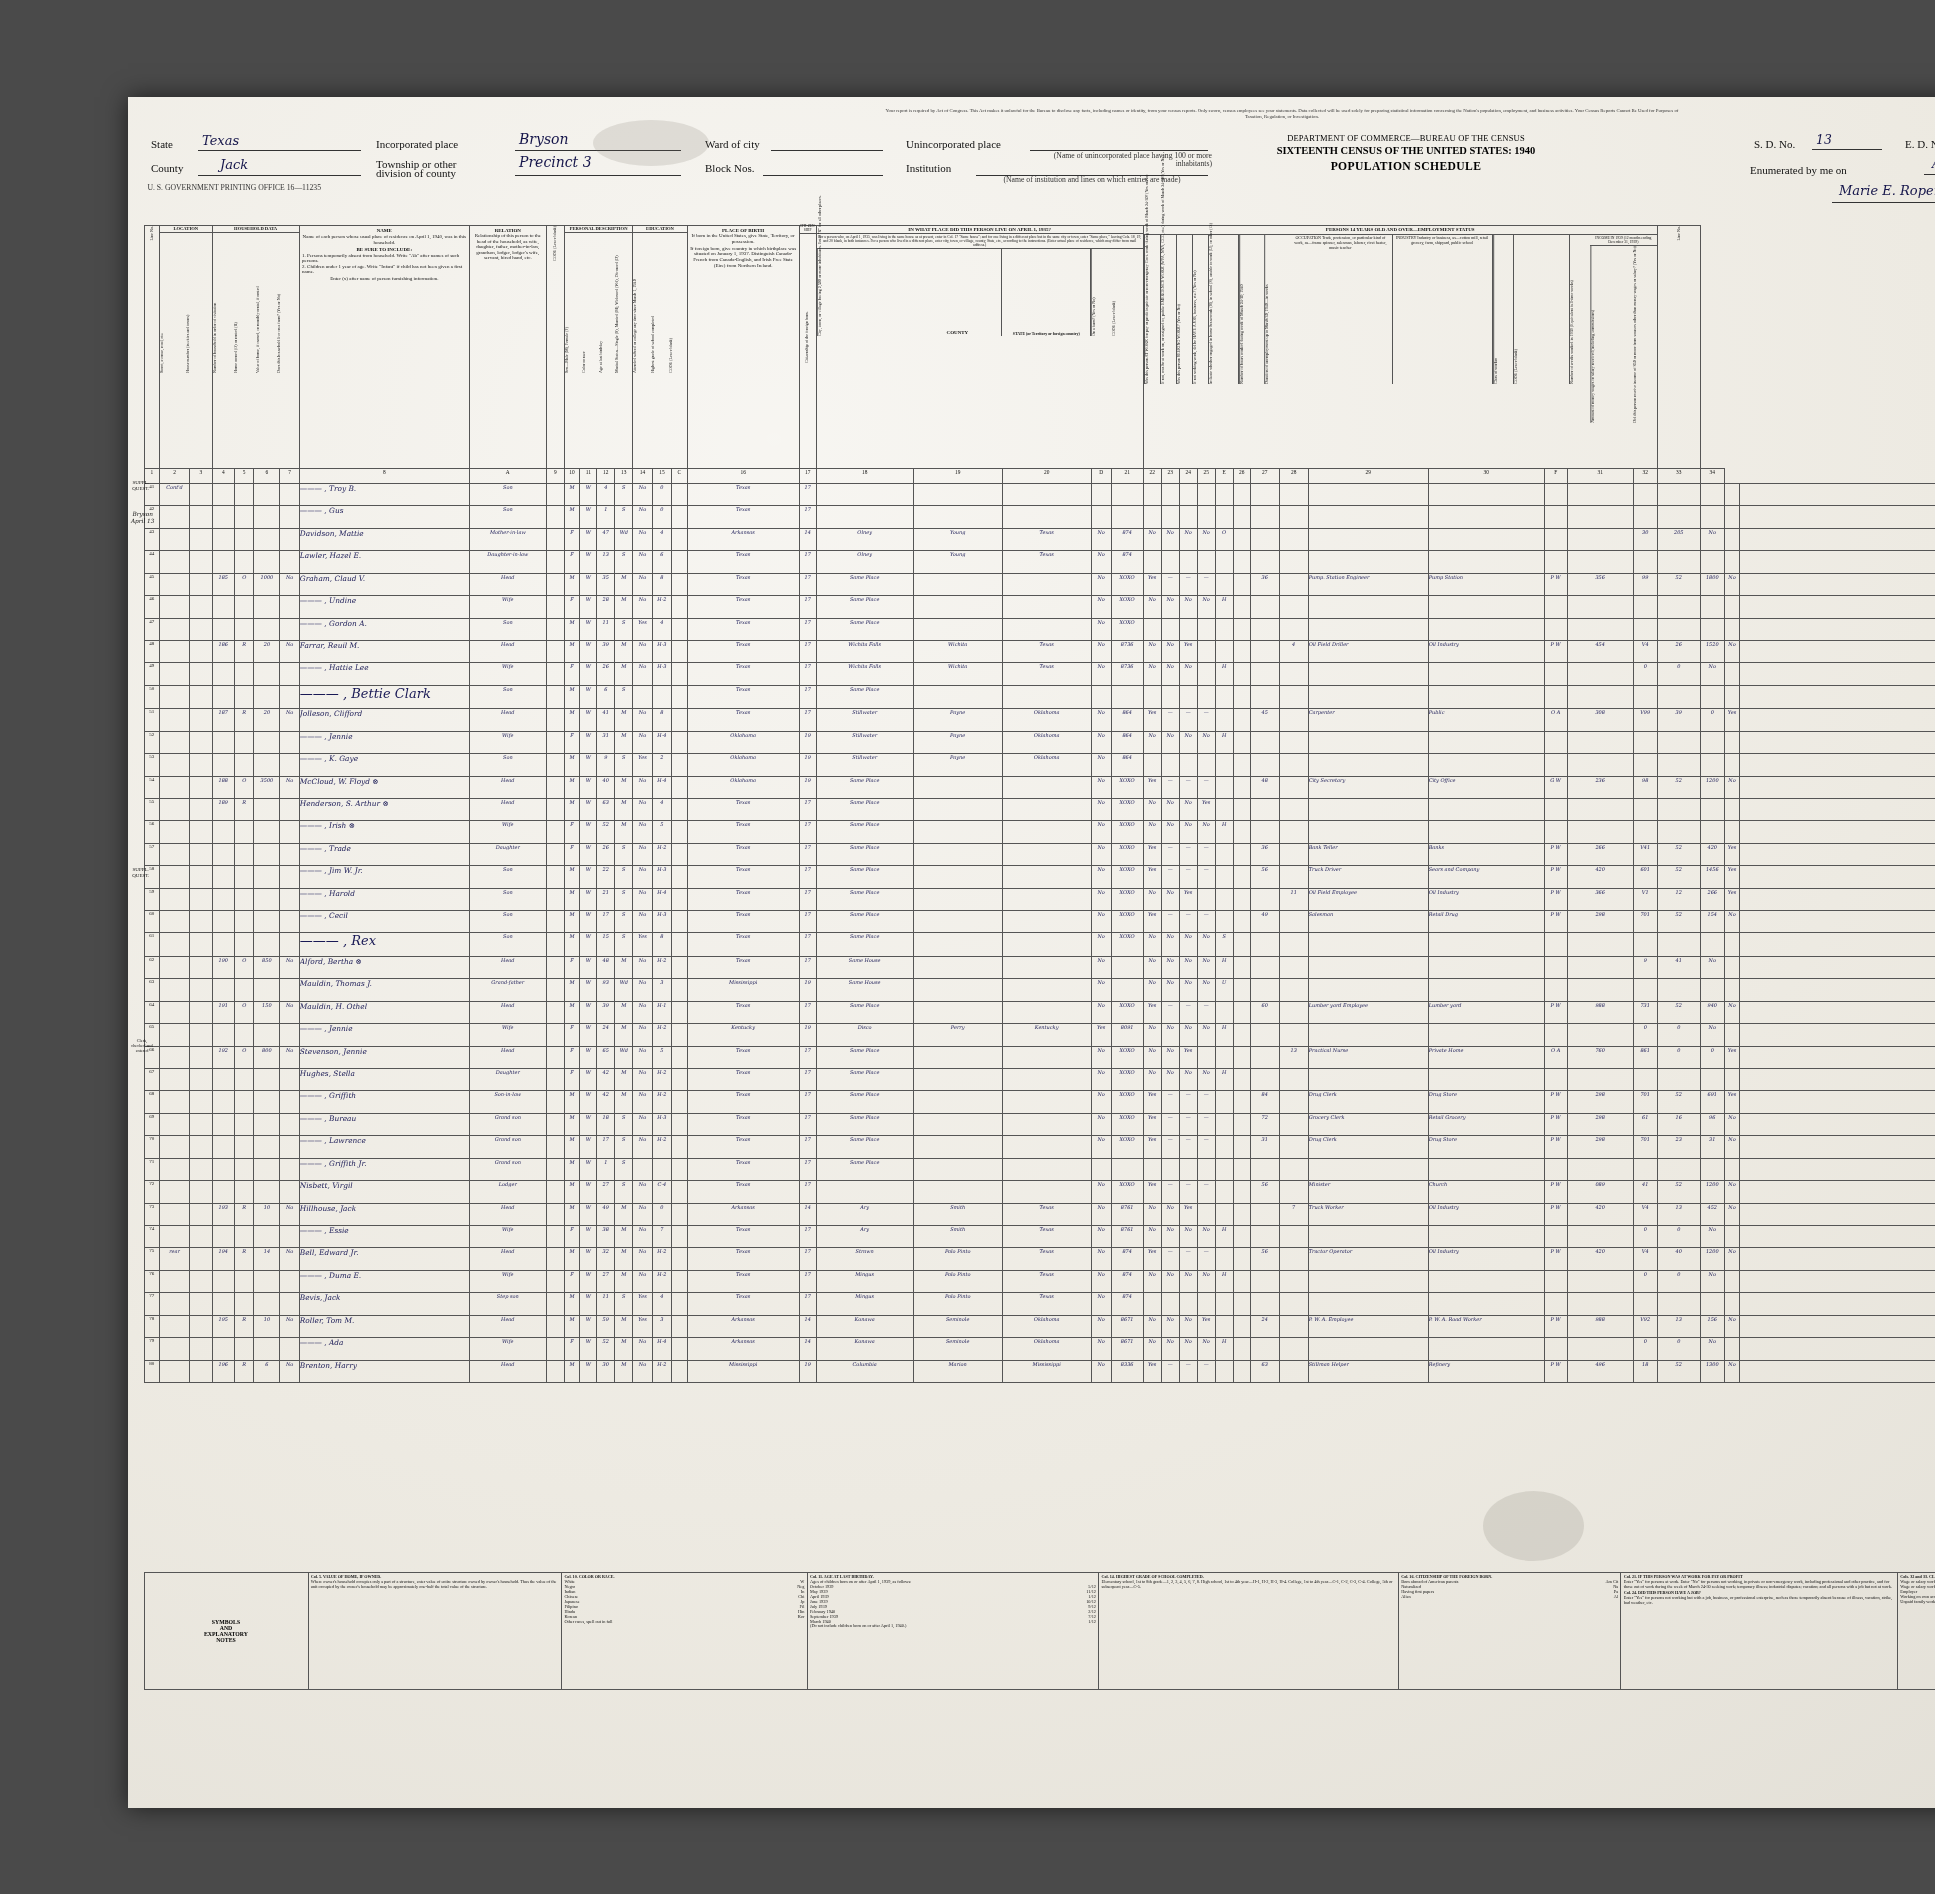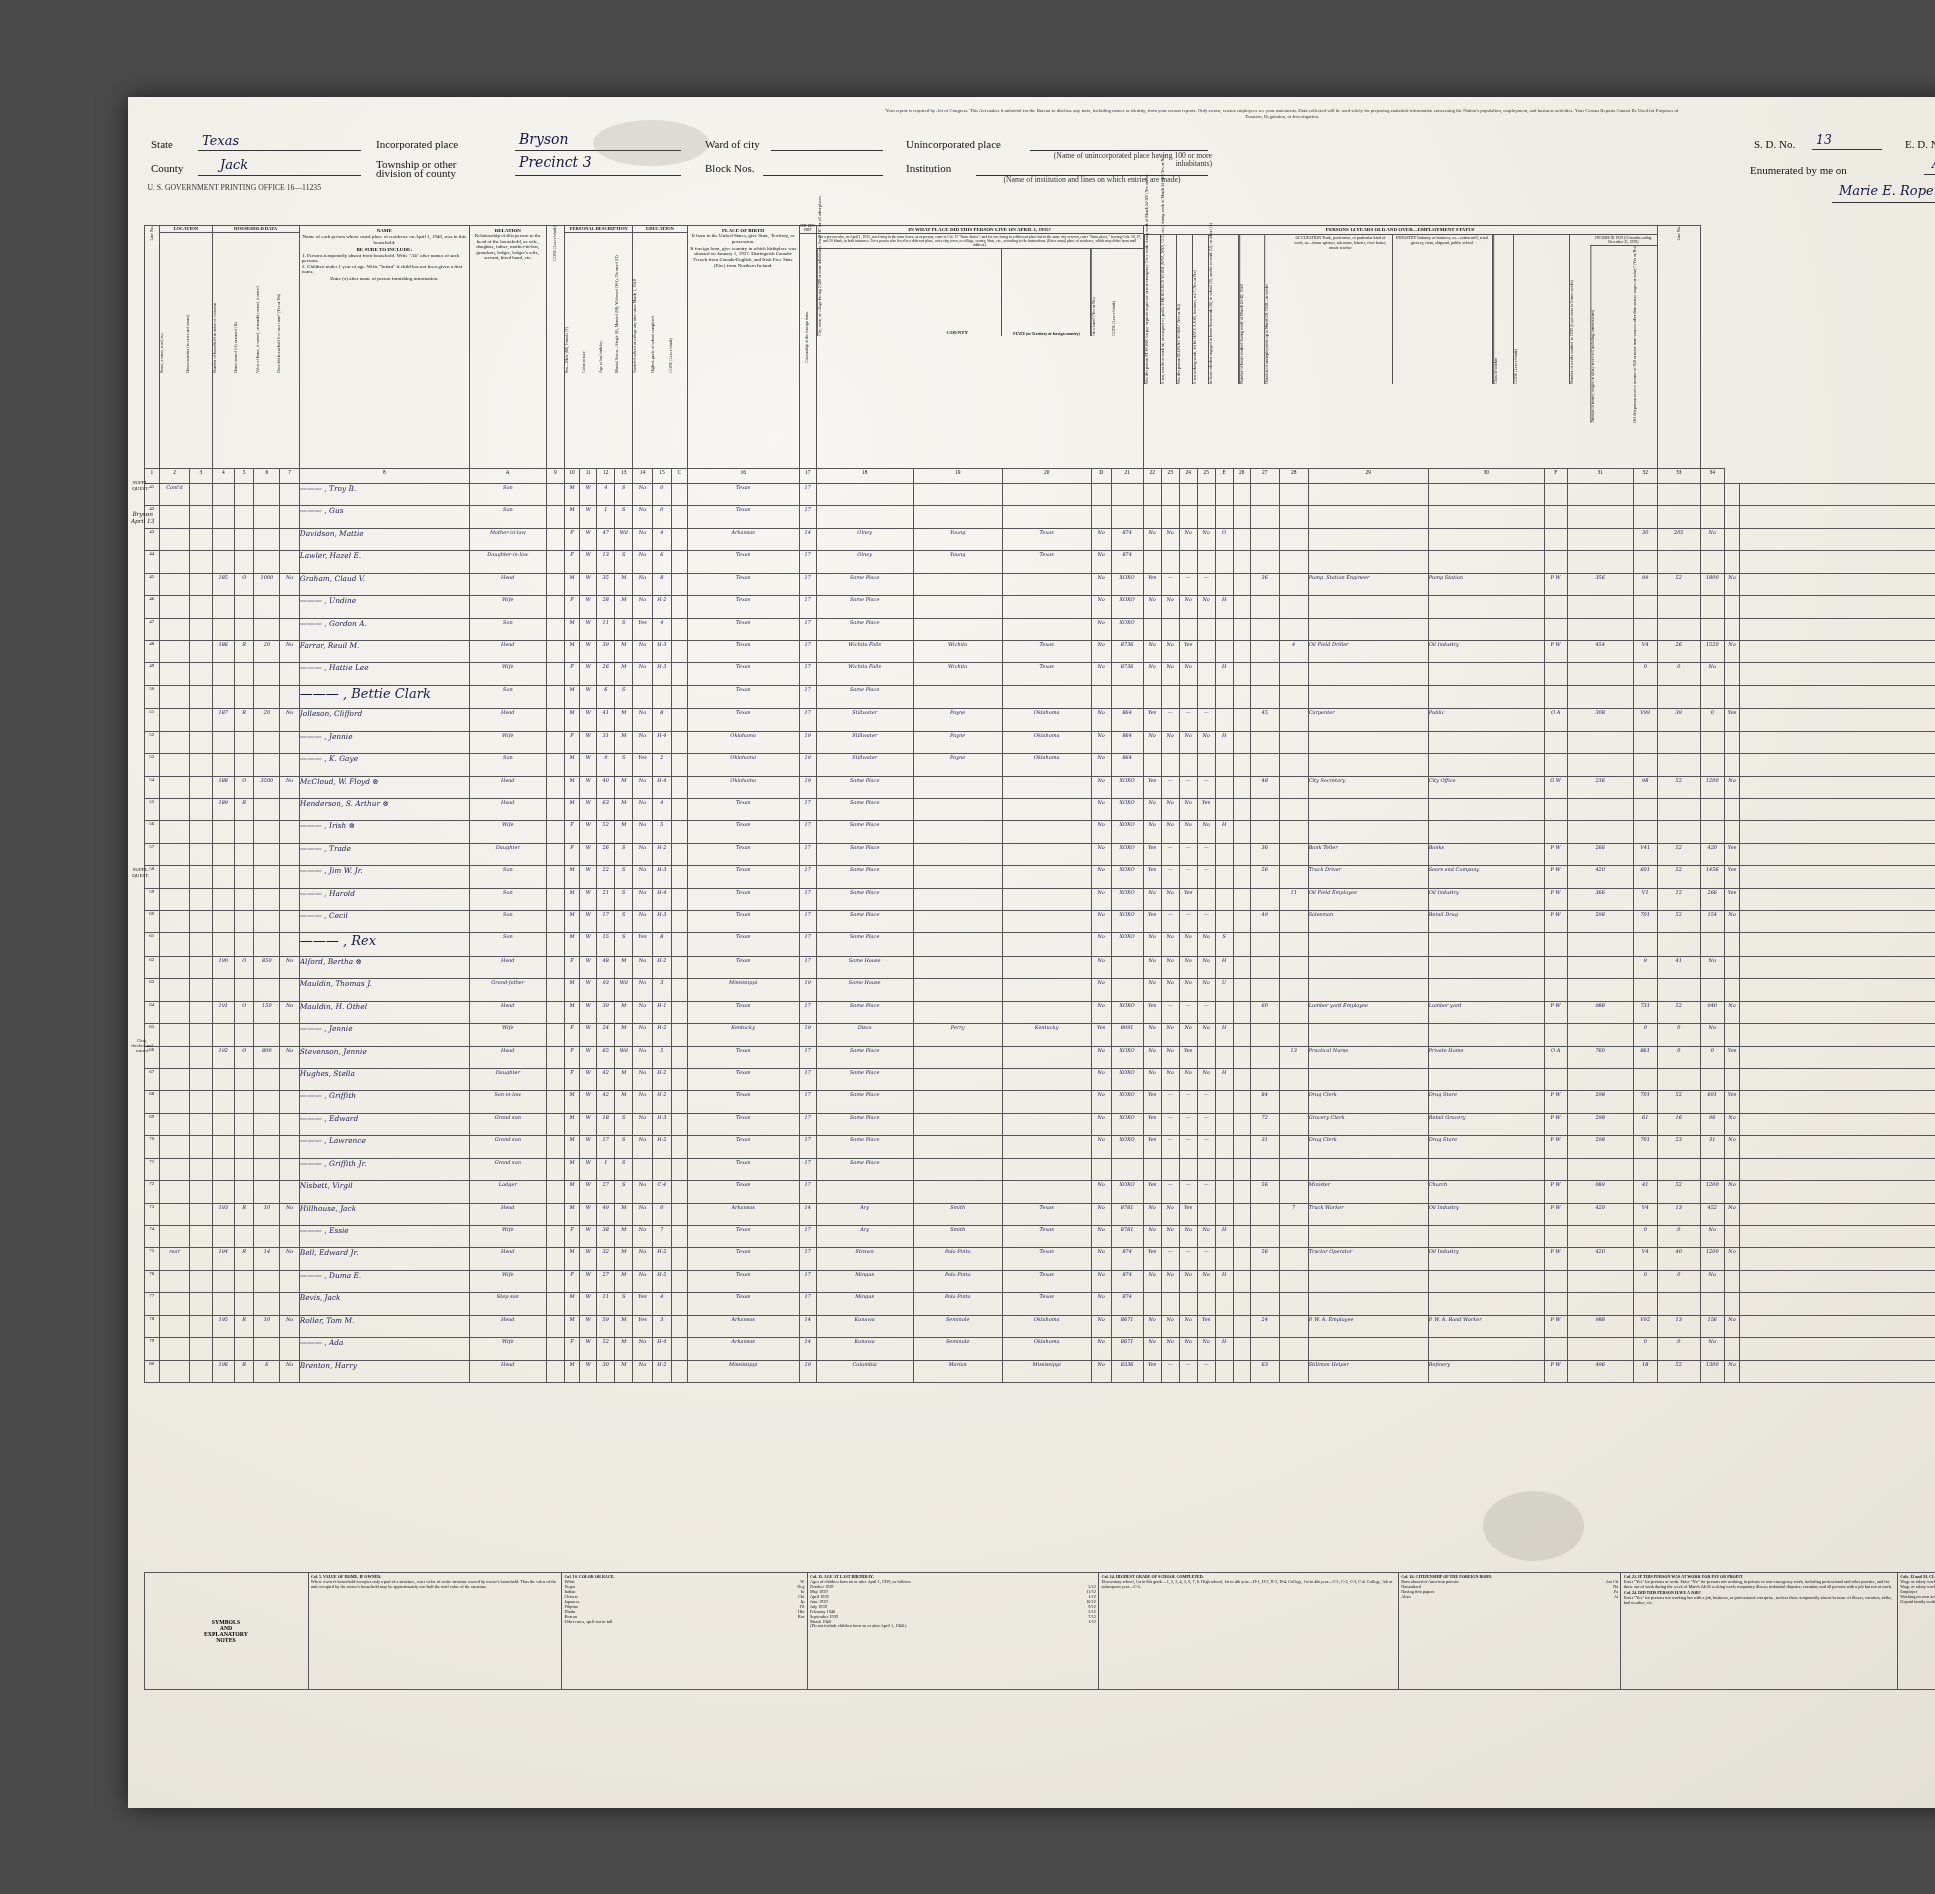--- a/index.html
+++ b/index.html
@@ -42,20 +42,25 @@
 </style>
 </head>
 <body>
 
 <div class="page">
   <div class="sheet">
 
     <div class="hdr">
 
       <div class="legal">Your report is required by Act of Congress.  This Act makes it unlawful for the Bureau to disclose any facts, including names or identity, from your census reports.  Only sworn, census employees see your statements.  Data collected will be used solely for preparing statistical information concerning the Nation's population, employment, and business activities.  Your Census Reports Cannot Be Used for Purposes of Taxation, Regulation, or Investigation.</div>
+      <div class="dept">
+        <div class="l1">DEPARTMENT OF COMMERCE—BUREAU OF THE CENSUS</div>
+        <div class="l2">SIXTEENTH CENSUS OF THE UNITED STATES: 1940</div>
+        <div class="l3">POPULATION SCHEDULE</div>
+      </div>
 
       <div class="fld lbl" style="left:23px;top:41px;">State</div>
       <div class="fld hw" style="left:74px;top:36px;font-size:13px;">Texas</div>
       <div class="rule" style="left:70px;top:53px;width:163px;"></div>
 
       <div class="fld lbl" style="left:23px;top:65px;">County</div>
       <div class="fld hw" style="left:74px;top:60px;font-size:13px;margin-left:18px;">Jack</div>
       <div class="rule" style="left:70px;top:78px;width:163px;"></div>
 
       <div class="fld lbl" style="left:248px;top:41px;">Incorporated place</div>
@@ -1492,21 +1497,21 @@
               <td class="num">68</td>
             </tr>
             <tr class="rowline">
               <td class="num">69</td>
               <td class="cell-hw ctr"></td>
               <td class="cell-hw ctr"></td>
               <td class="cell-hw ctr"></td>
               <td class="cell-hw ctr"></td>
               <td class="cell-hw ctr"></td>
               <td class="cell-hw ctr"></td>
-              <td class="cell-hw" style="font-size:7.4px">——— , Edward</td>
+              <td class="cell-hw" style="font-size:7.4px">——— , Bureau</td>
               <td class="cell-hw ctr">Grand son</td>
               <td class="cell-hw ctr"></td>
               <td class="cell-hw ctr">M</td>
               <td class="cell-hw ctr">W</td>
               <td class="cell-hw ctr">18</td>
               <td class="cell-hw ctr">S</td>
               <td class="cell-hw ctr">No</td>
               <td class="cell-hw ctr">H-3</td>
               <td class="cell-hw ctr"></td>
               <td class="cell-hw ctr">Texas</td>

